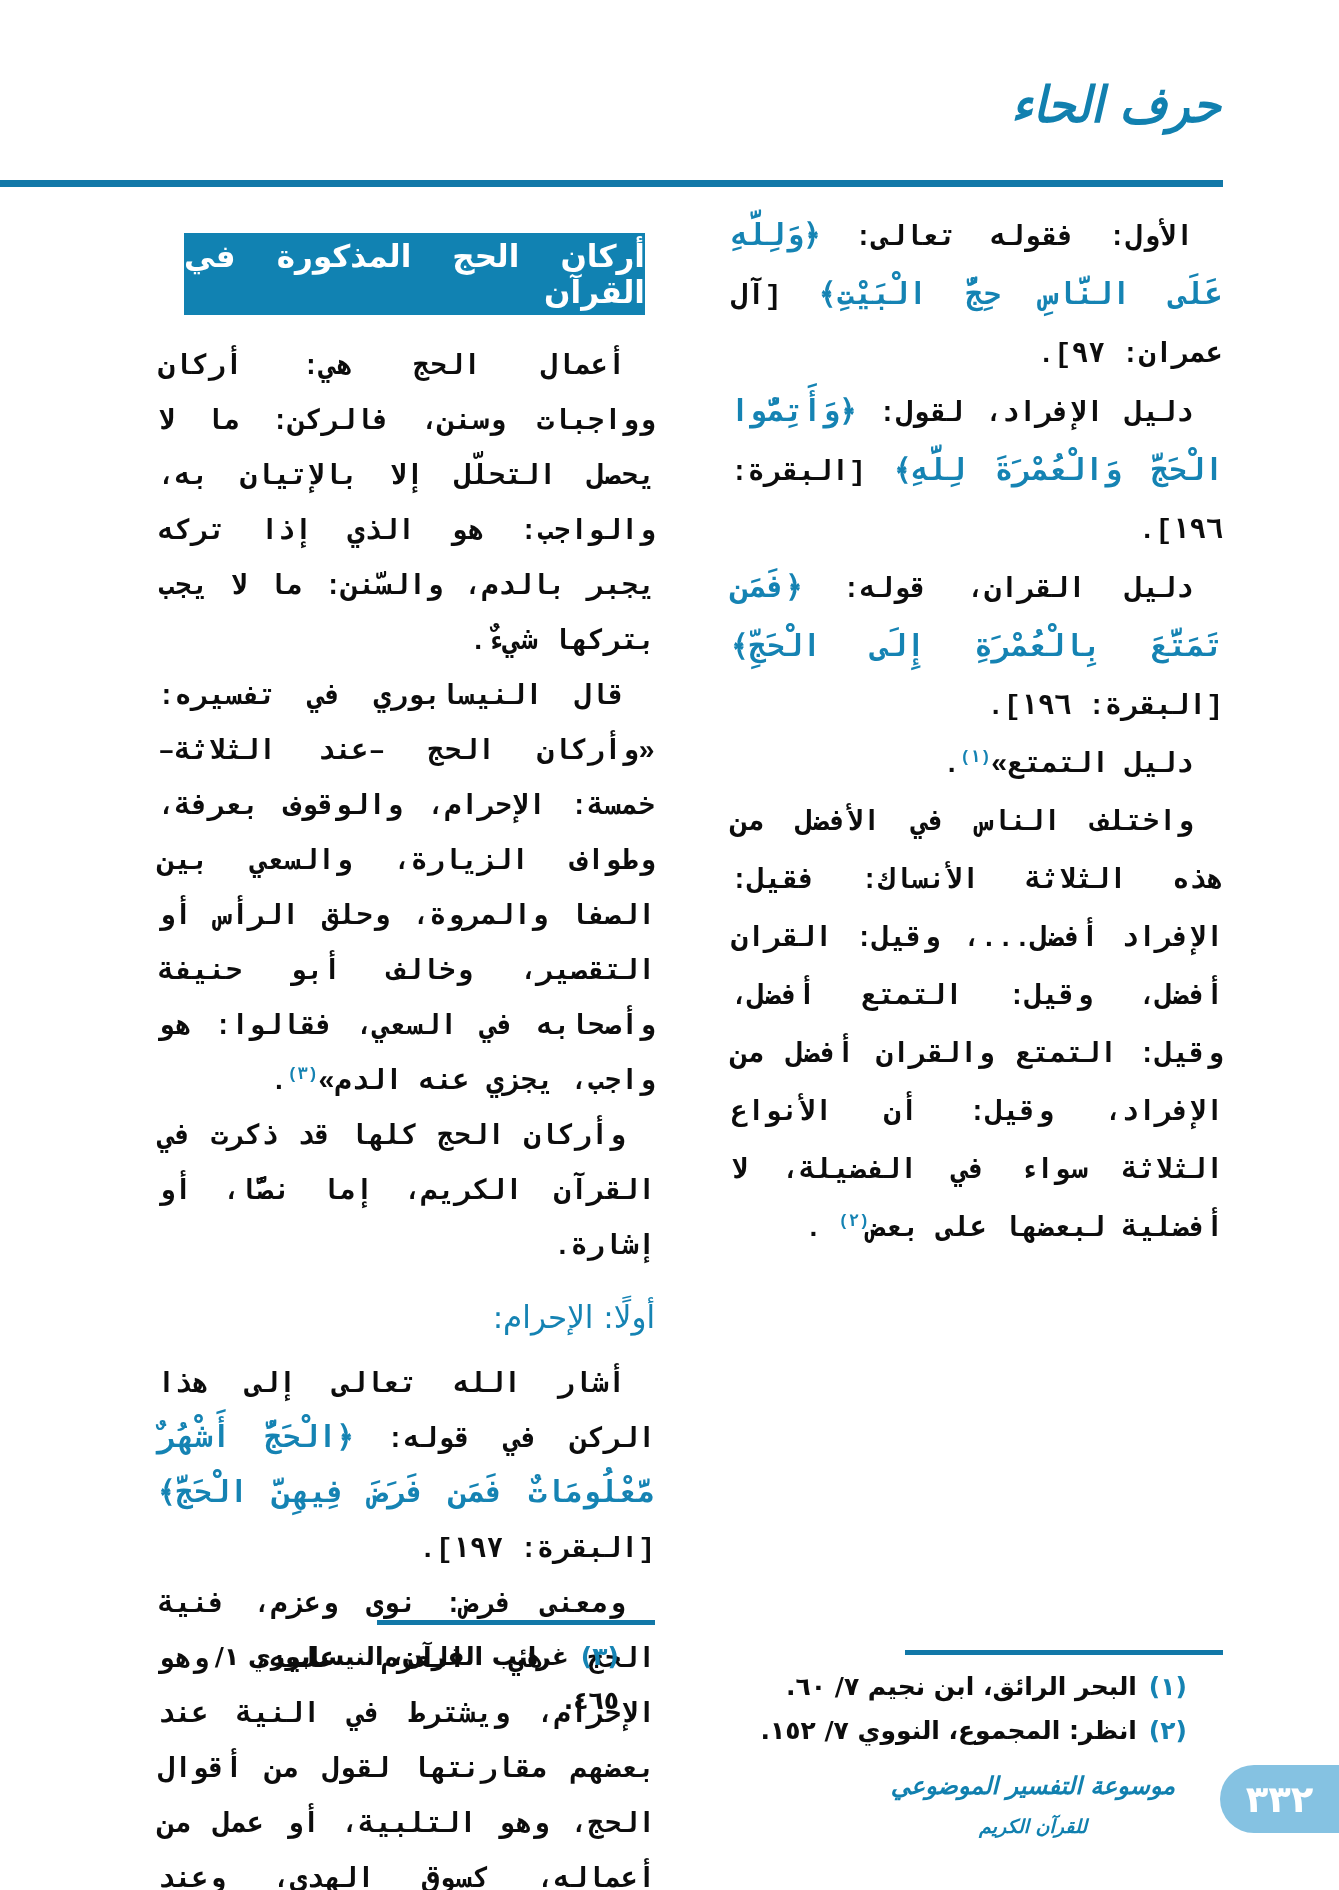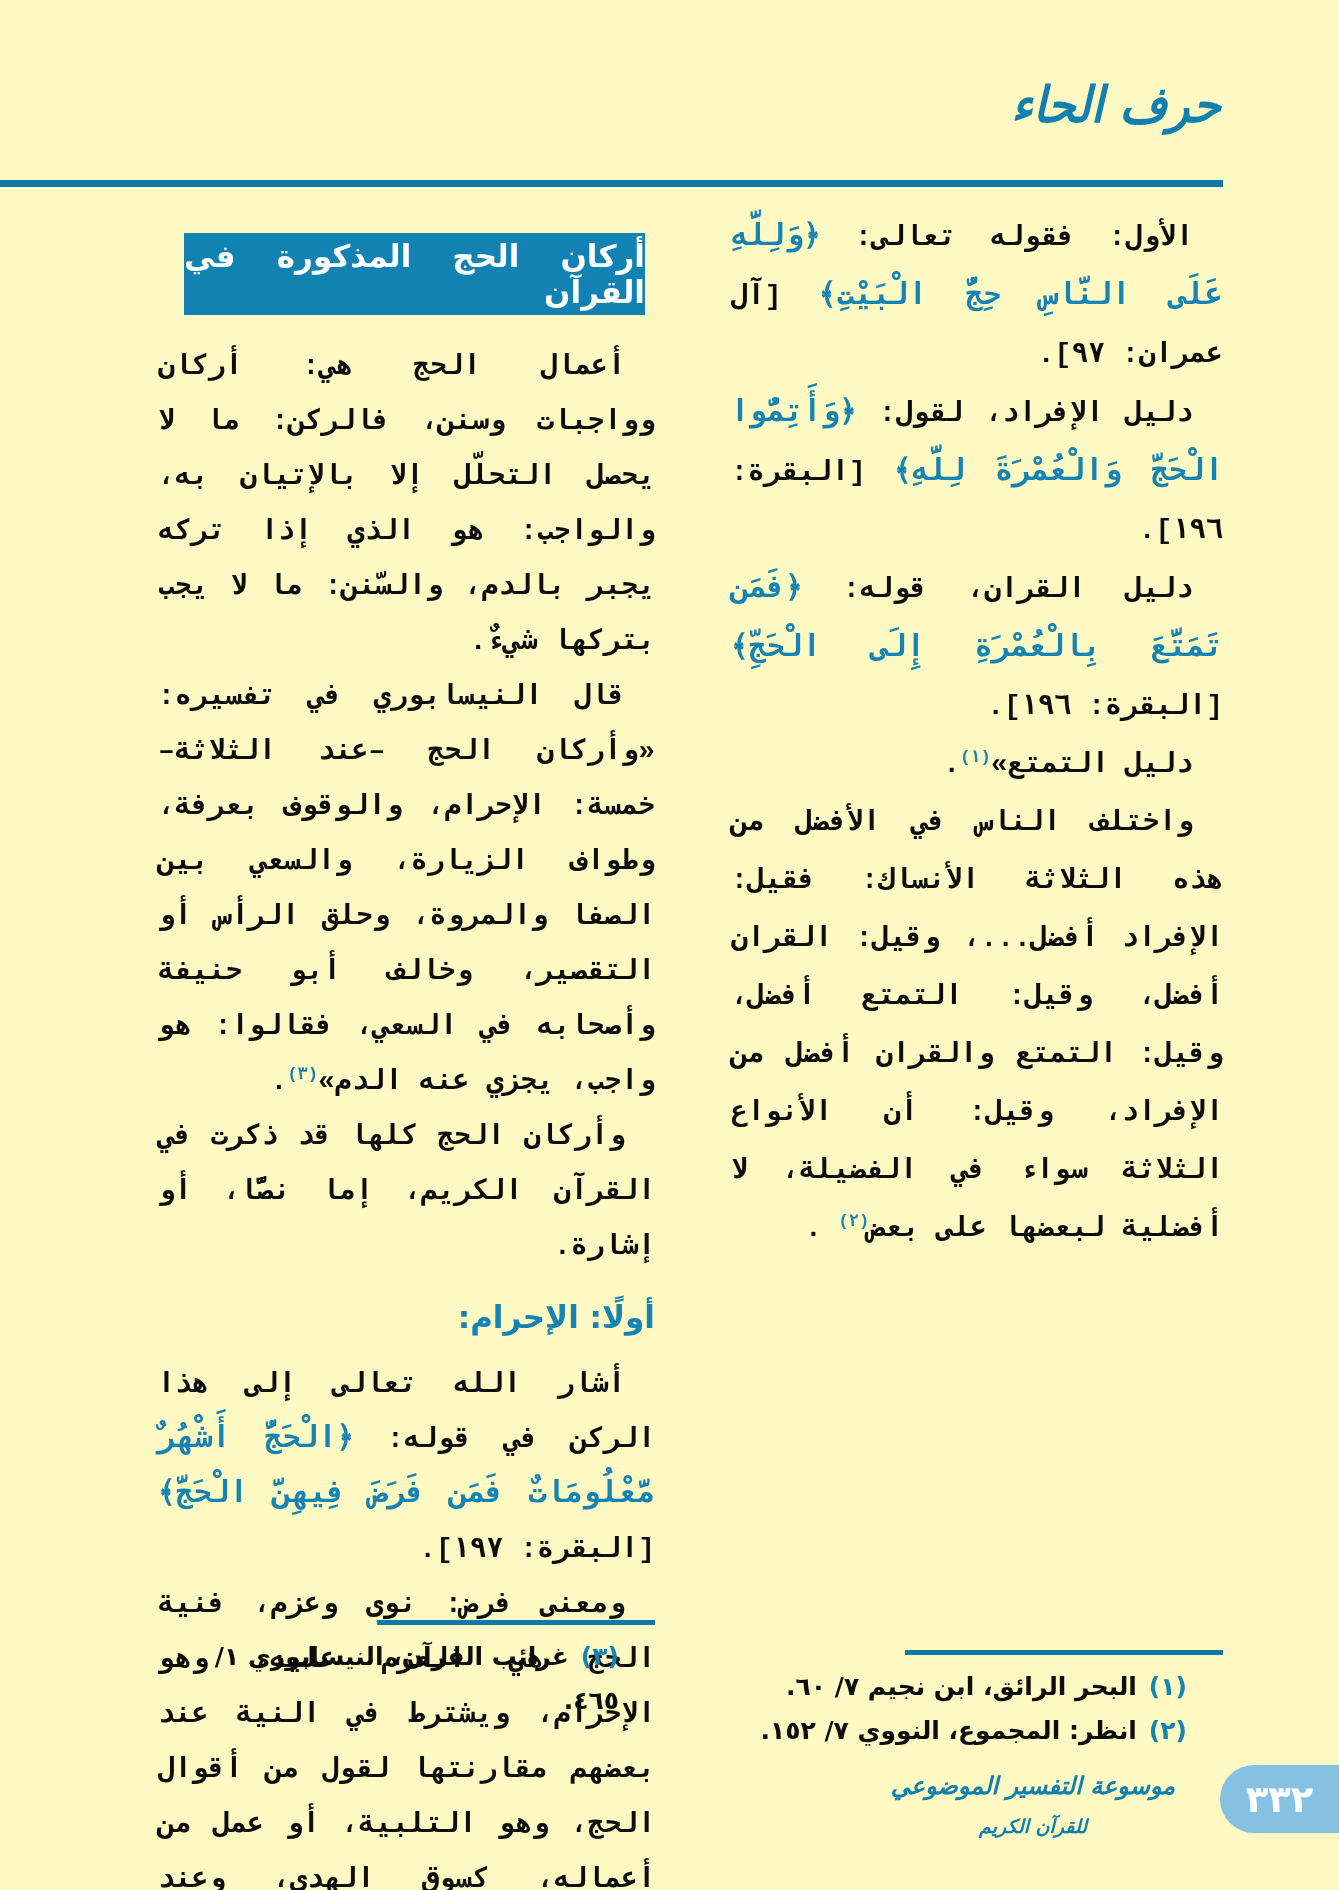--- a/index.html
+++ b/index.html
@@ -2,21 +2,21 @@
 <html lang="ar" dir="rtl"><head>
 <meta charset="utf-8">
 <title>page</title>
 <style>
   * { box-sizing: border-box; }
   html, body { margin:0; padding:0; background:#e8e8e8; }
   .page {
     position: relative;
     width: 1339px; height: 1890px;
     margin: 0 auto;
-    background: #fef9c3;
+    background: #ffffff;
     font-family: "DejaVu Sans", sans-serif;
     direction: rtl;
     color: #0d0d0d;
     overflow: hidden;
   }
 
   
   .chapter-header {
     position: absolute; top: 80px; right: 118px;
     font-size: 46px; font-weight: bold; font-style: italic;
@@ -50,21 +50,21 @@
   }
 
   .title-box {
     background: #1182b2; color: #ffffff;
     height: 82px; margin: 0 10px 24px 26px;
     display: flex; align-items: center; justify-content: center;
     font-size: 31px; font-weight: bold;
   }
 
   .sub-heading {
-    color: #1583b3; font-size: 31px; font-weight: bold;
+    color: #1583b3; font-size: 31px; font-weight: normal;
     line-height: 55px; margin: 16px 0 12px 0;
   }
 
   
   .footnotes {
     position: absolute;
     font-size: 25px; font-weight: bold; line-height: 44px;
     text-align: right;
   }
   .fn-right { top: 1650px; right: 116px; width: 492px; }

